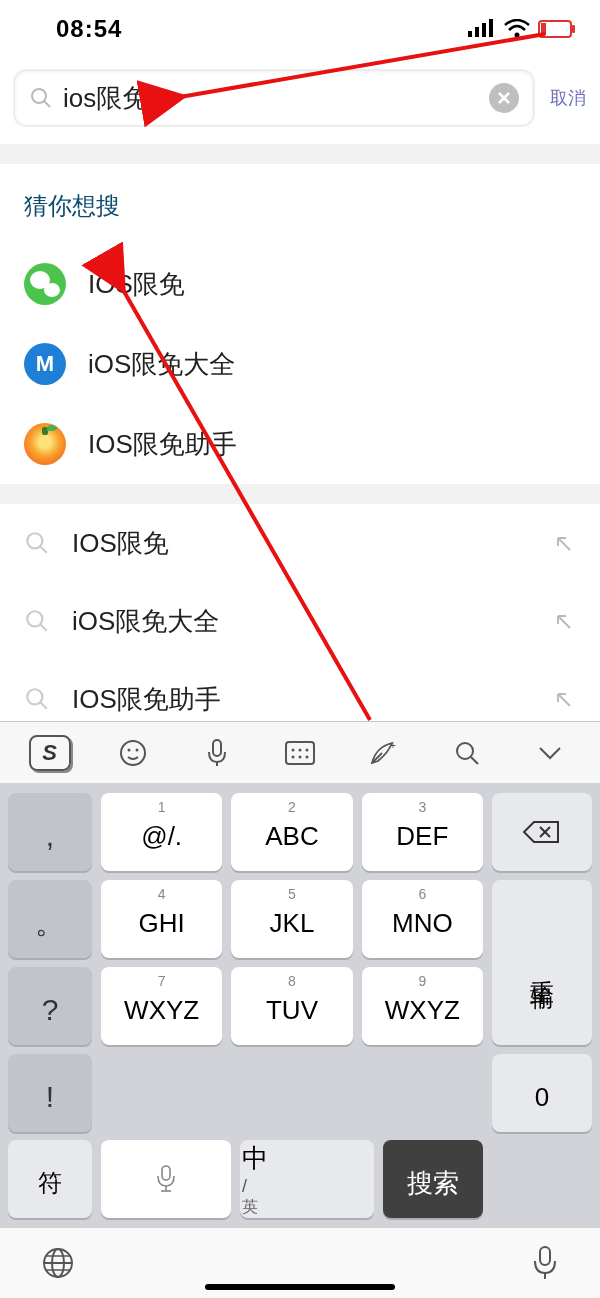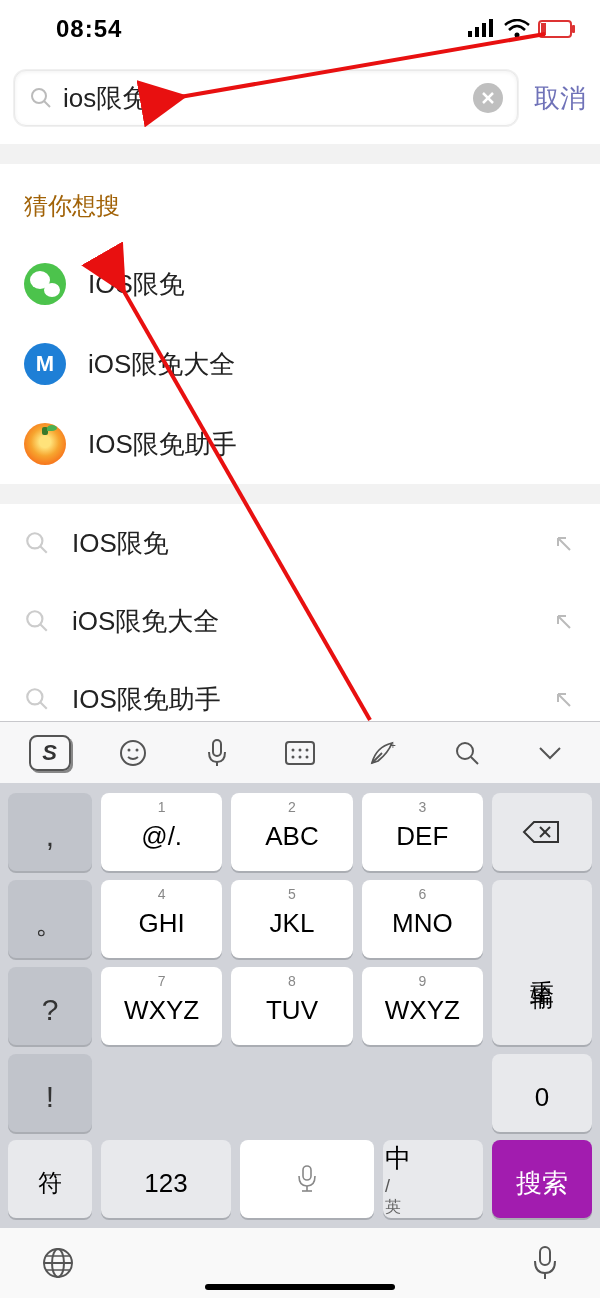--- a/index.html
+++ b/index.html
@@ -9,26 +9,26 @@
   .status-bar { height: 58px; display: flex; align-items: center; justify-content: space-between; padding: 0 24px; background: #fff; }
   .status-time { font-size: 24px; font-weight: 700; color: #000; letter-spacing: 1px; margin-left: 32px; }
   .status-right { display: flex; align-items: center; gap: 8px; }
 
   
   .search-row { background: #fff; padding: 12px 14px 18px 14px; display: flex; align-items: center; gap: 16px; }
   .search-box { flex: 1; height: 56px; background: #fff; border: 1px solid #e9e9e9; border-radius: 12px; display: flex; align-items: center; padding: 0 14px; box-shadow: 0 1px 4px rgba(0,0,0,0.06) inset, 0 0 0 1px #f0f0f0; }
   .search-icon-svg { flex-shrink: 0; }
   .search-input { flex: 1; border: none; outline: none; font-size: 26px; color: #222; margin-left: 10px; background: transparent; }
   .clear-btn { width: 30px; height: 30px; border-radius: 50%; background: #bfbfbf; display: flex; align-items: center; justify-content: center; color: #fff; cursor: pointer; }
-  .cancel-btn { font-size: 26px; color: #6f72b8; cursor: pointer; }
+  .cancel-btn { font-size: 18px; color: #6f72b8; cursor: pointer; }
 
   
   .gap { height: 20px; background: #f2f2f2; }
   .section { background: #fff; }
-  .section-title { padding: 26px 24px 22px 24px; font-size: 24px; color: #a16207; }
+  .section-title { padding: 26px 24px 22px 24px; font-size: 24px; color: #0c4a6e; }
 
   .sugg-row { display: flex; align-items: center; height: 80px; padding: 0 24px; cursor: pointer; }
   .sugg-icon { width: 42px; height: 42px; border-radius: 50%; margin-right: 22px; flex-shrink: 0; display: flex; align-items: center; justify-content: center; }
   .sugg-label { font-size: 26px; color: #222; }
   .wechat { background: #4cc34c; position: relative; }
   .wechat::before, .wechat::after { content: ""; position: absolute; background: #fff; border-radius: 50%; }
   .wechat::before { width: 20px; height: 18px; left: 6px; top: 8px; }
   .wechat::after { width: 16px; height: 14px; right: 6px; bottom: 8px; }
   .bluecircle { background: #1e7fd6; color: #fff; font-size: 22px; font-weight: 700; }
   .orange { background: radial-gradient(circle at 50% 45%, #ffe27a 18%, #f7a52f 45%, #f77b1f 70%); position:relative; }
@@ -47,21 +47,21 @@
   .kbd-toolbar .tb-item { width: 56px; height: 40px; display:flex; align-items:center; justify-content:center; color:#4a4a4a; }
   .sogou-badge { width:42px; height:36px; border:2px solid #555; border-radius:8px; display:flex; align-items:center; justify-content:center; font-weight:900; font-style:italic; font-size:22px; color:#333; box-shadow: 2px 2px 0 #888; }
   .kbd-grid { padding: 10px 8px 8px 8px; display: grid; grid-template-columns: 84px 1fr 1fr 1fr 100px; grid-auto-rows: 78px; gap: 9px; }
   .key { background: #fff; border-radius: 8px; box-shadow: 0 2px 0 #aaadb3; display:flex; flex-direction:column; align-items:center; justify-content:center; cursor:pointer; position:relative; }
   .key.fn { background:#e8e9ec; }
   .key .knum { position:absolute; top:6px; font-size:14px; color:#888; }
   .key .klbl { font-size:26px; color:#000; margin-top:8px; }
   .key.side { background:#c1c4cb; }
   .key.side .klbl { color:#333; font-size:30px; font-weight:400; }
   .key.tall { grid-row: span 2; }
-  .key.accent { background:#a21caf; }
+  .key.accent { background:#404040; }
   .key.accent .klbl { color:#fff; font-size:26px; }
   .kbd-bottom { padding: 0 8px 10px 8px; display:grid; grid-template-columns: 84px 130px 1fr 100px 100px; gap:9px; height:88px; }
   .kbd-bottom .key { height:78px; }
   .lang-key { display:flex; align-items:baseline; justify-content:center; }
   .lang-key .big { font-size:26px; color:#000; }
   .lang-key .sep { font-size:18px; color:#555; margin:0 2px; }
   .lang-key .small { font-size:16px; color:#666; }
 
   .nav-bar { height:70px; background:#f9f9f9; display:flex; align-items:center; justify-content:space-between; padding:0 40px; }
   .home-ind { position:absolute; bottom:8px; left:50%; transform:translateX(-50%); width:190px; height:6px; background:#000; border-radius:3px; }
@@ -283,23 +283,20 @@
       </div>
     <div class="key" style="grid-column: span 3; visibility:hidden"></div>
     <div class="key fn">
         <span class="klbl">0</span>
       </div>
   </div>
 
   <div class="kbd-bottom">
     <div class="key fn">
         <span class="klbl" style="font-size:24px">符</span>
-      </div>
-    <div class="key fn">
-        <span class="klbl">123</span>
       </div>
     <div class="key">
         <svg width="22" height="30" viewBox="0 0 22 30">
           <rect x="7" y="2" width="8" height="14" rx="4" stroke="#888" stroke-width="1.6" fill="none"></rect>
           <path d="M3 12 Q3 22 11 22 Q19 22 19 12" stroke="#888" stroke-width="1.6" fill="none"></path>
           <line x1="11" y1="22" x2="11" y2="27" stroke="#888" stroke-width="1.6"></line>
           <line x1="6" y1="27" x2="16" y2="27" stroke="#888" stroke-width="1.6"></line>
         </svg>
       </div>
     <div class="key fn lang-key">

